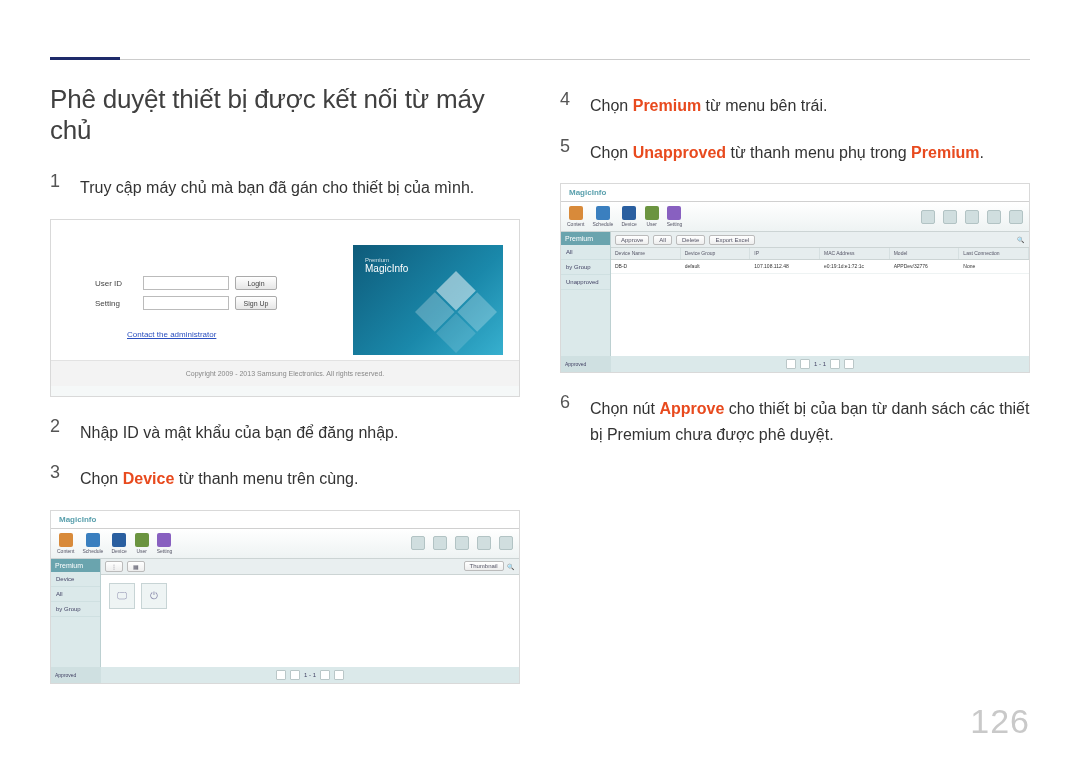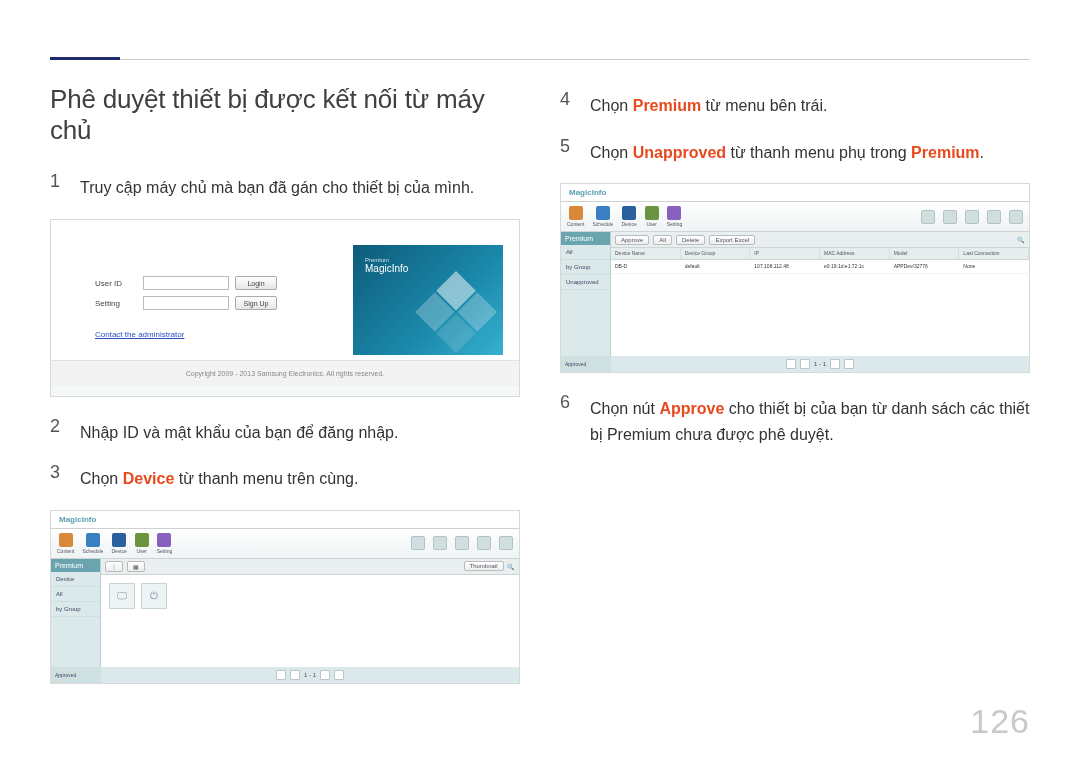--- a/index.html
+++ b/index.html
@@ -82,21 +82,21 @@
   .login-row { display: flex; align-items: center; gap: 6px; margin-bottom: 6px; }
   .login-row label { width: 42px; }
   .login-row input {
     width: 86px; height: 14px; border: 1px solid #bbb; font-size: 8px; padding: 0 2px;
   }
   .login-btn {
     width: 42px; height: 14px; font-size: 7px; border: 1px solid #aaa;
     border-radius: 2px; background: linear-gradient(#fff,#e6e6e6);
     display: inline-flex; align-items: center; justify-content: center;
   }
-  .login-link { color: #2a4fbf; text-decoration: underline; font-size: 8px; margin-top: 14px; display: inline-block; }
+  .login-link { color: #2a4fbf; text-decoration: underline; font-size: 8px; margin-top: 14px; display: inline-block; margin-left: 32px; }
   .login-banner {
     width: 150px; height: 110px;
     background: linear-gradient(135deg,#0e5b7a,#1a88aa 60%,#37b0cf);
     position: relative; color:#fff;
   }
   .login-banner-logo { position:absolute; top:12px; left:12px; font-size:10px; font-weight:300; }
   .login-banner-logo .small { font-size:6px; opacity:.8; display:block; }
   .login-diamond {
     position:absolute; right:18px; bottom:14px; width:58px; height:58px;
     transform: rotate(45deg);

